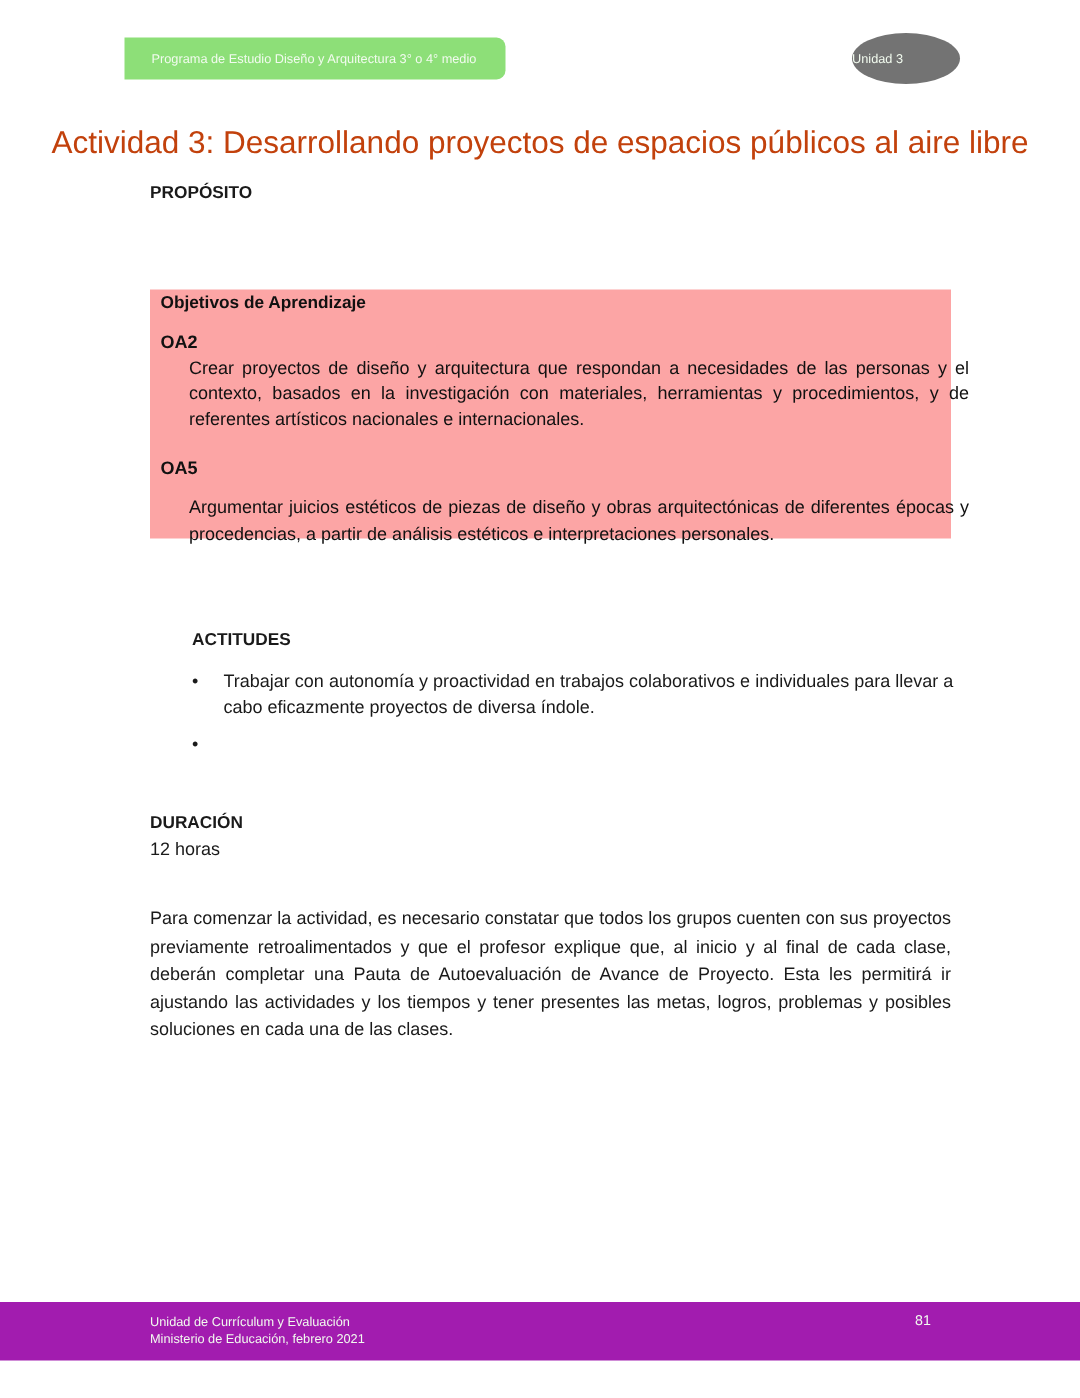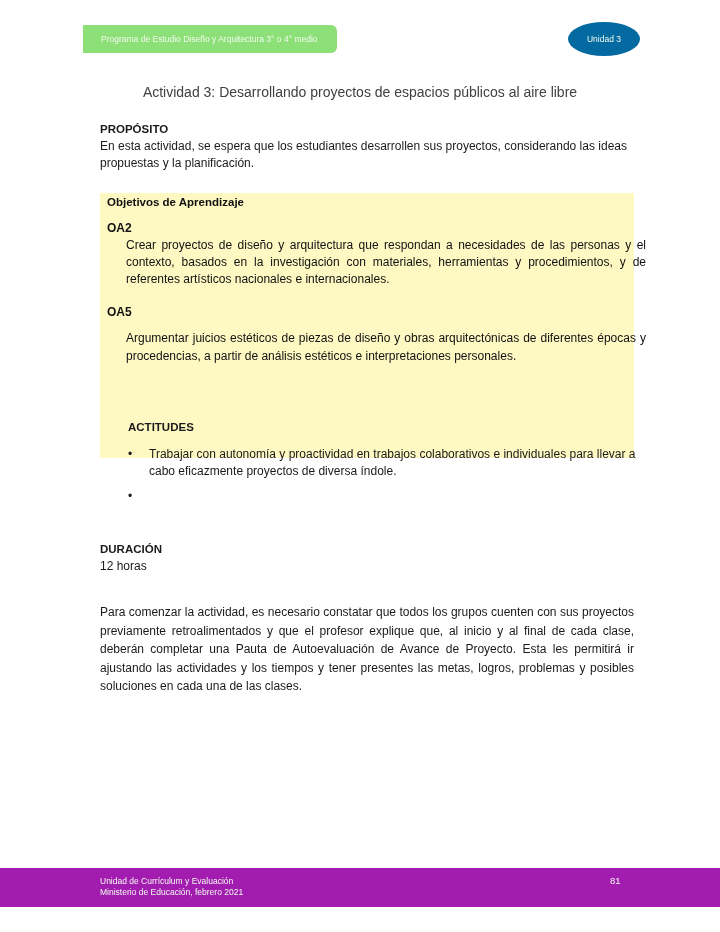--- a/index.html
+++ b/index.html
@@ -6,34 +6,34 @@
   html, body { width: 720px; height: 932px; background: #ffffff; overflow: hidden; }
   body { position: relative; font-family: "Liberation Sans", "DejaVu Sans", sans-serif; color: #1a1a1a; }
 
   .header-bar {
     position: absolute; left: 83px; top: 25px; width: 254px; height: 28px;
     background: #8ddf78; border-radius: 0 6px 6px 0;
     color: #f2fbef; font-size: 8.5px; line-height: 28px; padding-left: 18px;
   }
   .unit-badge {
     position: absolute; left: 568px; top: 22px; width: 72px; height: 34px;
-    background: #0369a1; border-radius: 50%;
-    color: #f2fbef; font-size: 8.5px; line-height: 34px; text-align: center;
+    background: #737373; border-radius: 50%;
+    color: #f2fbef; font-size: 8.5px; line-height: 34px; 
   }
   .title {
     position: absolute; left: 0; top: 84px; width: 720px; text-align: center;
-    font-size: 14px; color: #404040;
+    font-size: 21px; color: #c2410c;
   }
   .section { position: absolute; left: 100px; width: 534px; font-size: 12px; line-height: 17px; }
   .h { font-weight: bold; font-size: 11.5px; }
   .justify { text-align: justify; }
 
   .oa-box {
-    position: absolute; left: 100px; top: 193px; width: 534px; height: 265px;
-    background: #fef9c3; padding: 0 7px; font-size: 12px; line-height: 17px; color: #111;
+    position: absolute; left: 100px; top: 193px; width: 534px; height: 166px;
+    background: #fca5a5; padding: 0 7px; font-size: 12px; line-height: 17px; color: #111;
   }
   .oa-box .box-title { position: absolute; top: 1px; left: 7px; font-weight: bold; font-size: 11.5px; }
   .oa-box .oa-code { position: absolute; left: 7px; font-weight: bold; font-size: 12px; }
   .oa-box .oa-text { position: absolute; left: 7px; width: 520px; text-align: justify; margin-left: 19px; }
 
   .bullets { list-style: none; }
   .bullets li { position: relative; padding-left: 21px; margin-bottom: 8px; }
   .bullets li .dot { position: absolute; left: 0; top: 0; font-size: 12px; }
 
   .footer-bar {
@@ -50,21 +50,20 @@
   <span>Programa de Estudio Diseño y Arquitectura 3° o 4° medio</span>
 </div>
 <div class="unit-badge">
   <span>Unidad 3</span>
 </div>
 
 <div class="title">Actividad 3: Desarrollando proyectos de espacios públicos al aire libre</div>
 
 <div class="section" style="top:121px;">
   <div class="h">PROPÓSITO</div>
-  <div>En esta actividad, se espera que los estudiantes desarrollen sus proyectos, considerando las ideas propuestas y la planificación.</div>
 </div>
 
 <div class="oa-box">
   <div class="box-title">Objetivos de Aprendizaje</div>
   <div class="oa-code" style="top:27px;">OA2</div>
   <div class="oa-text" style="top:44px;">Crear proyectos de diseño y arquitectura que respondan a necesidades de las personas y el contexto, basados en la investigación con materiales, herramientas y procedimientos, y de referentes artísticos nacionales e internacionales.</div>
   <div class="oa-code" style="top:111px;">OA5</div>
   <div class="oa-text" style="top:136px; line-height:18px;">Argumentar juicios estéticos de piezas de diseño y obras arquitectónicas de diferentes épocas y procedencias, a partir de análisis estéticos e interpretaciones personales.</div>
 </div>
 

